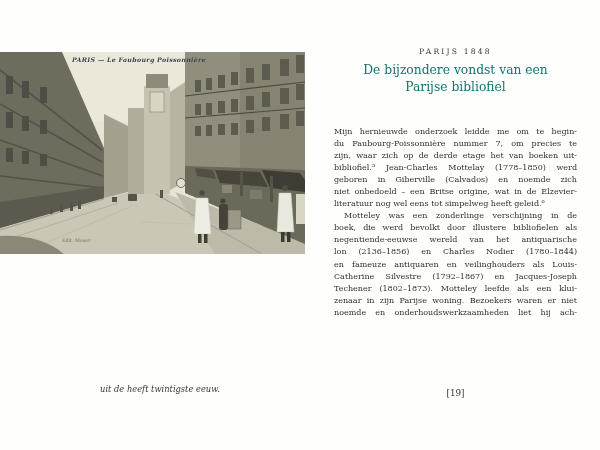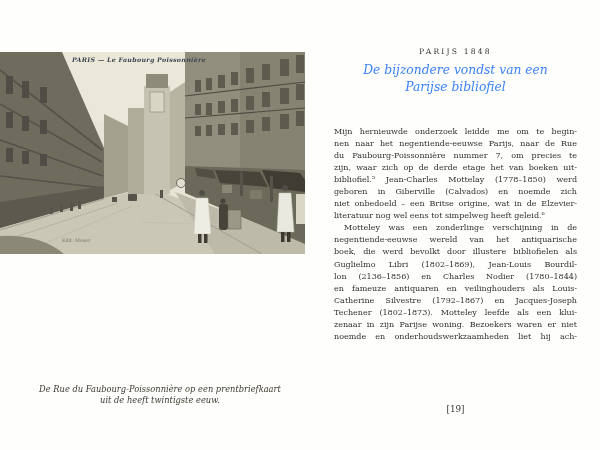--- a/index.html
+++ b/index.html
@@ -20,34 +20,34 @@
     color:#3c382f;
   }
   
   .right-col{position:absolute;left:334px;top:0;width:243px;height:342px;}
   .kicker{
     position:absolute;top:47px;left:0;width:100%;text-align:center;
     font-size:7.6px;letter-spacing:2.2px;color:#3a362e;
   }
   .chapter-title{
     position:absolute;top:62px;left:0;width:100%;text-align:center;
-    font-style:italic;font-size:12.3px;line-height:16.5px;color:#3b82f6;
+    font-size:12.3px;line-height:16.5px;color:#0f766e;
   }
   .body-text{
     position:absolute;top:126px;left:0;width:100%;
     font-size:8px;line-height:12.05px;color:#33302b;
   }
   .bline{
     text-align:justify;text-align-last:justify;
     height:12.05px;overflow:hidden;
   }
   .bline.pend{text-align-last:left;}
   .bline.pstart{text-indent:10px;}
   .folio{
-    position:absolute;top:404px;left:0;width:100%;text-align:center;
+    position:absolute;top:388px;left:0;width:100%;text-align:center;
     font-size:8.8px;color:#3a362e;
   }
 </style>
 </head>
 <body>
 
 <div class="spread">
 
   <div>
 
@@ -162,47 +162,44 @@
           <rect x="281" y="180" width="3.5" height="10" fill="#3a382f"></rect>
           <rect x="287" y="180" width="3.5" height="10" fill="#3a382f"></rect>
         </g>
 
         <text x="72" y="10" font-size="6.3" font-style="italic" font-weight="bold" letter-spacing="0.3" fill="#3d4650" font-family="DejaVu Serif, serif">PARIS — Le Faubourg Poissonnière</text>
         <text x="62" y="190" font-size="4.8" fill="#77756a" font-family="DejaVu Serif, serif">Edit. Moser</text>
       </svg>
     </div>
 
     <div class="caption">
-      <div>De Rue du Faubourg-Poissonnière op een prentbriefkaart</div>
       <div>uit de heeft twintigste eeuw.</div>
     </div>
   </div>
 
   <div class="right-col">
 
     <div class="kicker">PARIJS 1848</div>
 
     <div class="chapter-title">
       <div>De bijzondere vondst van een</div>
       <div>Parijse bibliofiel</div>
     </div>
 
     <div class="body-text">
       <div class="bline">Mijn hernieuwde onderzoek leidde me om te begin-</div>
-      <div class="bline">nen naar het negentiende-eeuwse Parijs, naar de Rue</div>
       <div class="bline">du Faubourg-Poissonnière nummer 7, om precies te</div>
       <div class="bline">zijn, waar zich op de derde etage het van boeken uit-</div>
       <div class="bline">bibliofiel.⁵ Jean-Charles Mottelay (1778–1850) werd</div>
       <div class="bline">geboren in Giberville (Calvados) en noemde zich</div>
       <div class="bline">niet onbedoeld – een Britse origine, wat in de Elzevier-</div>
       <div class="bline pend">literatuur nog wel eens tot simpelweg heeft geleid.⁶</div>
       <div class="bline pstart">Motteley was een zonderlinge verschijning in de</div>
+      <div class="bline">boek, die werd bevolkt door illustere bibliofielen als</div>
       <div class="bline">negentiende-eeuwse wereld van het antiquarische</div>
-      <div class="bline">boek, die werd bevolkt door illustere bibliofielen als</div>
-      <div class="bline">Guglielmo Libri (1802–1869), Jean-Louis Bourdil-</div>
       <div class="bline">lon (2136–1856) en Charles Nodier (1780–1844)</div>
       <div class="bline">en fameuze antiquaren en veilinghouders als Louis-</div>
       <div class="bline">Catherine Silvestre (1792–1867) en Jacques-Joseph</div>
       <div class="bline">Techener (1802–1873). Motteley leefde als een klui-</div>
       <div class="bline">zenaar in zijn Parijse woning. Bezoekers waren er niet</div>
       <div class="bline">noemde en onderhoudswerkzaamheden liet hij ach-</div>
     </div>
 
     <div class="folio">[19]</div>
   </div>

